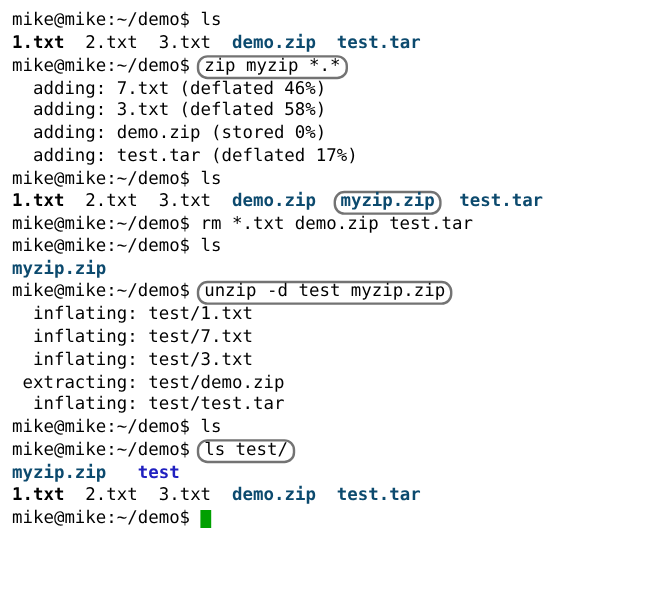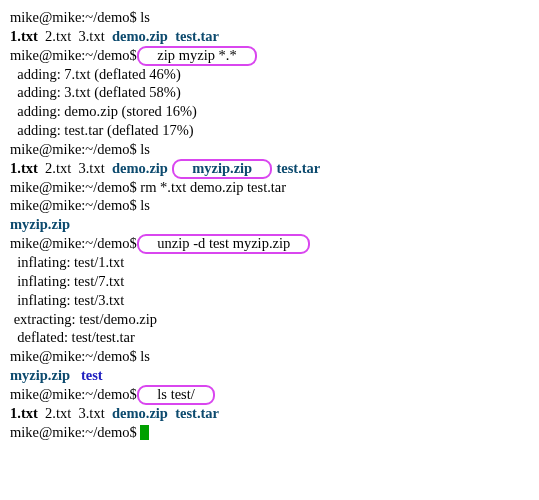--- a/index.html
+++ b/index.html
@@ -6,60 +6,60 @@
     margin: 0;
     padding: 8px 8px 8px 10px;
     background: #fff;
     font-family: "Menlo", "Consolas", "DejaVu Sans Mono", monospace;
     font-size: 14.5px;
     line-height: 1.30;
     color: #000;
     width: 539px;
     box-sizing: border-box;
   }
-  .line { white-space: pre; font-family: Liberation Serif, serif; }
+  .line { white-space: pre; }
   .green  { color: #000000; font-weight: bold; }
   .blue   { color: #2020c0; font-weight: bold; }
   .brown  { color: #0c4a6e; font-weight: bold; }
   .cursor {
     display: inline-block;
     width: 9px;
     height: 15px;
     background: #00a000;
     vertical-align: text-bottom;
   }
   .hl {
     display: inline-block;
-    border: 2px solid #d946ef;
+    border: 2px solid #737373;
     border-radius: 9px;
-    padding: 0 18px;
+    padding: 0 4px;
     margin: -2px -3px;
     line-height: 1.1;
   }
 </style>
 </head>
 <body>
 
 <div id="term">
     <div class="line"><span>mike@mike:~/demo$ </span><span>ls</span></div>
     <div class="line"><span class="green">1.txt</span>  <span>2.txt</span>  <span>3.txt</span>  <span class="brown">demo.zip</span>  <span class="brown">test.tar</span></div>
     <div class="line"><span>mike@mike:~/demo$ </span><span class="hl"><span>zip myzip *.*</span></span></div>
     <div class="line"><span>  adding: 7.txt (deflated 46%)</span></div>
     <div class="line"><span>  adding: 3.txt (deflated 58%)</span></div>
-    <div class="line"><span>  adding: demo.zip (stored 16%)</span></div>
+    <div class="line"><span>  adding: demo.zip (stored 0%)</span></div>
     <div class="line"><span>  adding: test.tar (deflated 17%)</span></div>
     <div class="line"><span>mike@mike:~/demo$ </span><span>ls</span></div>
     <div class="line"><span class="green">1.txt</span>  <span>2.txt</span>  <span>3.txt</span>  <span class="brown">demo.zip</span>  <span class="hl"><span class="brown">myzip.zip</span></span>  <span class="brown">test.tar</span></div>
     <div class="line"><span>mike@mike:~/demo$ </span><span>rm *.txt demo.zip test.tar</span></div>
     <div class="line"><span>mike@mike:~/demo$ </span><span>ls</span></div>
     <div class="line"><span class="brown">myzip.zip</span></div>
     <div class="line"><span>mike@mike:~/demo$ </span><span class="hl"><span>unzip -d test myzip.zip</span></span></div>
     <div class="line"><span>  inflating: test/1.txt</span></div>
     <div class="line"><span>  inflating: test/7.txt</span></div>
     <div class="line"><span>  inflating: test/3.txt</span></div>
     <div class="line"><span> extracting: test/demo.zip</span></div>
-    <div class="line"><span>  deflated: test/test.tar</span></div>
+    <div class="line"><span>  inflating: test/test.tar</span></div>
     <div class="line"><span>mike@mike:~/demo$ </span><span>ls</span></div>
+    <div class="line"><span>mike@mike:~/demo$ </span><span class="hl"><span>ls test/</span></span></div>
     <div class="line"><span class="brown">myzip.zip</span>   <span class="blue">test</span></div>
-    <div class="line"><span>mike@mike:~/demo$ </span><span class="hl"><span>ls test/</span></span></div>
     <div class="line"><span class="green">1.txt</span>  <span>2.txt</span>  <span>3.txt</span>  <span class="brown">demo.zip</span>  <span class="brown">test.tar</span></div>
     <div class="line"><span>mike@mike:~/demo$ </span><span class="cursor"></span></div>
   </div>
 
 </body></html>

